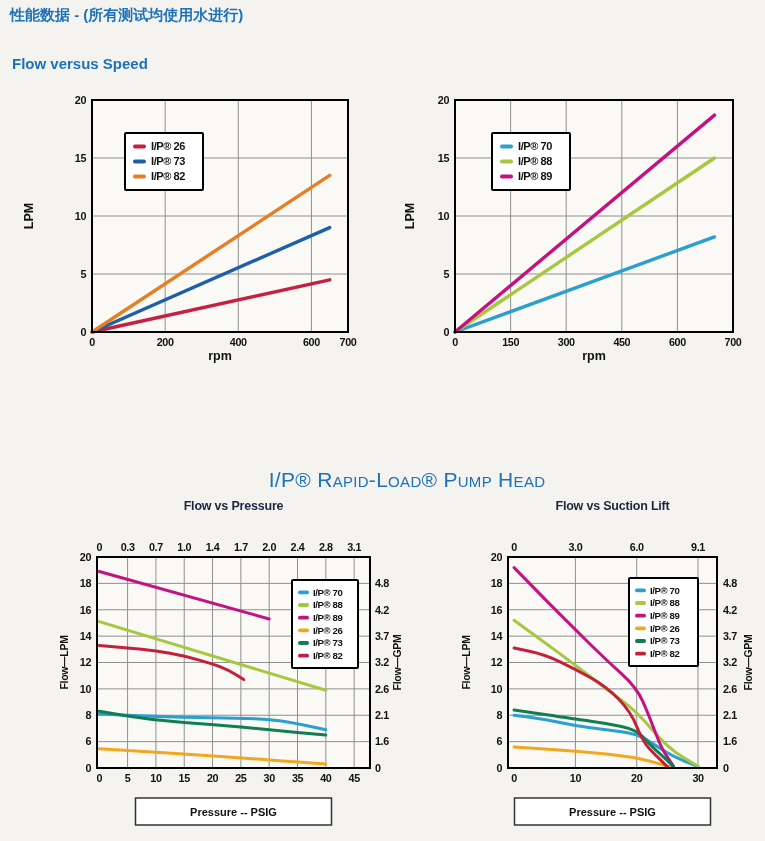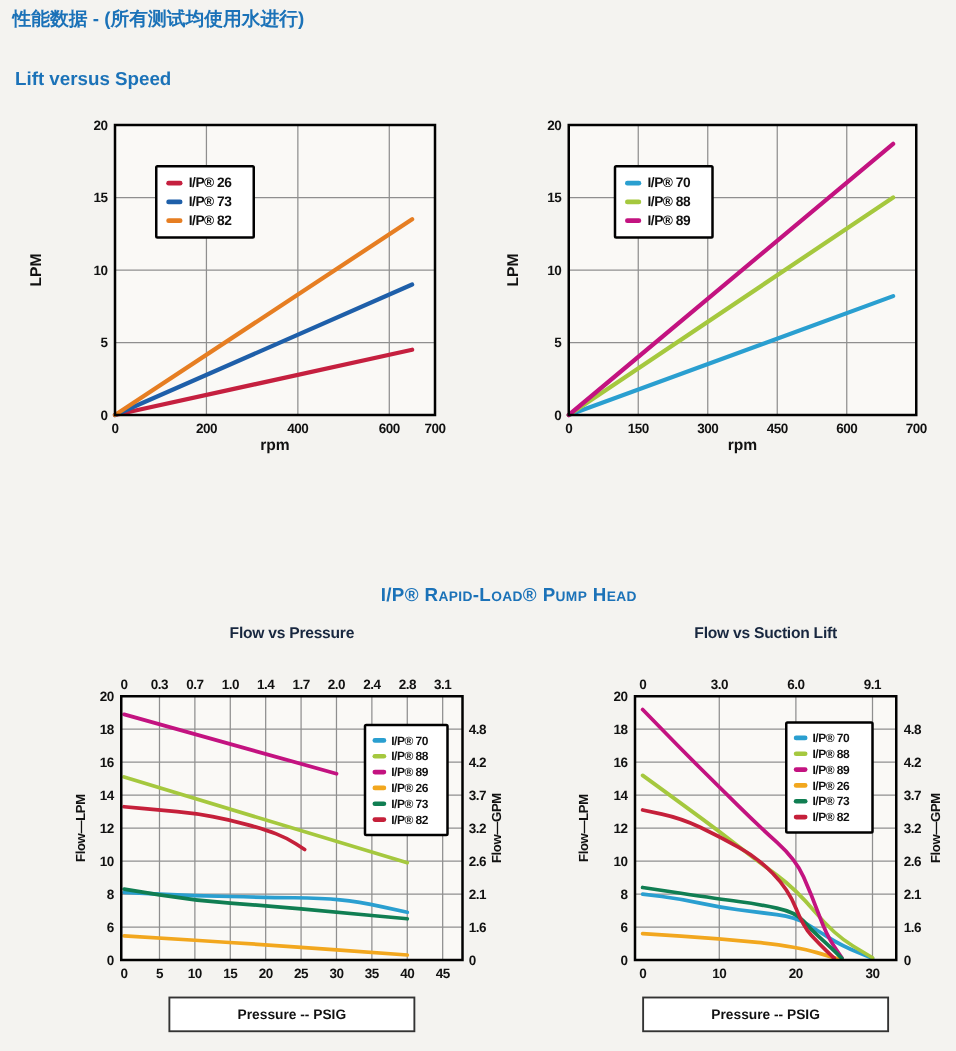--- a/index.html
+++ b/index.html
@@ -3,37 +3,37 @@
 <meta charset="utf-8">
 <style>
   html,body{margin:0;padding:0;background:#e9e8e5;}
   .page{position:relative;width:765px;height:841px;background:#f4f3f0;overflow:hidden;
         font-family:"Liberation Sans",sans-serif;text-align:center;}
   .heading{position:absolute;left:10px;font-size:15px;font-weight:bold;color:#1b72b8;white-space:nowrap;}
   .title-pos{top:6px;}
   .s1-pos{top:55px;left:12px;}
   .s2-pos{top:426px;left:12px;}
   .pumphead{position:absolute;left:407px;top:468px;transform:translateX(-50%);
-        font-size:15px;font-weight:bold;color:#1b72b8;font-variant:small-caps;
+        font-size:21px;font-weight:normal;color:#1b72b8;font-variant:small-caps;
         letter-spacing:.3px;white-space:nowrap;}
   svg.csvg{position:absolute;left:0;top:0;pointer-events:none;}
   .tick{font-family:"Liberation Sans",sans-serif;font-weight:bold;font-size:10.8px;fill:#111;letter-spacing:-0.4px;}
   .axis-title{font-family:"Liberation Sans",sans-serif;font-weight:bold;font-size:12.5px;fill:#111;}
   .axis-title-sm{font-family:"Liberation Sans",sans-serif;font-weight:bold;font-size:10.5px;fill:#111;letter-spacing:-0.3px;}
   .chart-subtitle{font-family:"Liberation Sans",sans-serif;font-weight:bold;font-size:12.5px;fill:#18273f;letter-spacing:-0.2px;}
   .legend-label{font-family:"Liberation Sans",sans-serif;font-weight:bold;font-size:11px;fill:#111;letter-spacing:-0.4px;}
   .legend-label-sm{font-family:"Liberation Sans",sans-serif;font-weight:bold;font-size:9.6px;fill:#111;letter-spacing:-0.4px;}
   .footer-label{font-family:"Liberation Sans",sans-serif;font-weight:bold;font-size:11px;fill:#111;}
 </style>
 </head>
 <body>
 
 <div class="page">
   <div class="heading title-pos">性能数据 - (所有测试均使用水进行)</div>
-  <div class="heading s1-pos">Lift versus Speed</div>
+  <div class="heading s1-pos">Flow versus Speed</div>
   <div class="pumphead">I/P® Rapid-Load® Pump Head</div>
   <div id="charts">
       <svg width="765" height="841" viewBox="0 0 765 841" class="csvg">
         <rect x="92" y="100" width="256" height="232" fill="#faf9f6"></rect>
         <line x1="165.14285714285714" y1="100" x2="165.14285714285714" y2="332" stroke="#8f8f8f" stroke-width="1"></line>
         <line x1="238.28571428571428" y1="100" x2="238.28571428571428" y2="332" stroke="#8f8f8f" stroke-width="1"></line>
         <line x1="311.42857142857144" y1="100" x2="311.42857142857144" y2="332" stroke="#8f8f8f" stroke-width="1"></line>
         <line x1="92" y1="274" x2="348" y2="274" stroke="#8f8f8f" stroke-width="1"></line>
         <line x1="92" y1="216" x2="348" y2="216" stroke="#8f8f8f" stroke-width="1"></line>
         <line x1="92" y1="158" x2="348" y2="158" stroke="#8f8f8f" stroke-width="1"></line>

